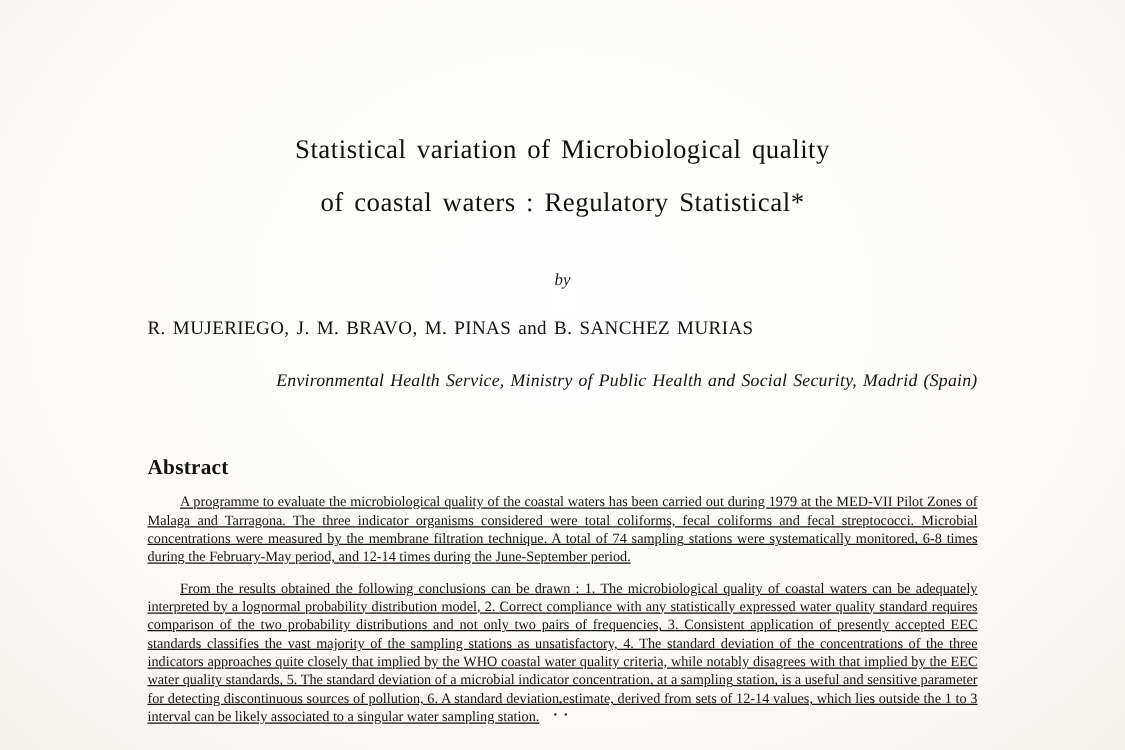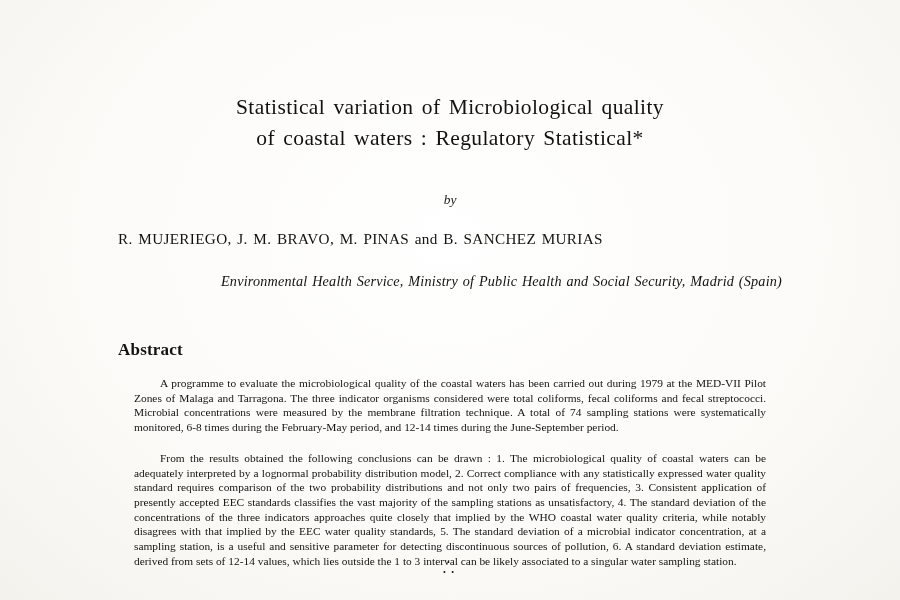--- a/index.html
+++ b/index.html
@@ -31,20 +31,21 @@
     text-align: center;
     font-size: 21.5px;
     font-weight: 400;
     line-height: 1.42;
     letter-spacing: 0.4px;
     color: #131210;
     word-spacing: 2.5px;
   }
   .title .line {
     display: block;
+    margin-top: 12px;
   }
   .byline-by {
     margin-top: 39px;
     text-align: center;
     font-style: italic;
     font-size: 13.5px;
     color: #1a1916;
   }
   .authors {
     margin-top: 22px;
@@ -72,21 +73,22 @@
     color: #131210;
   }
   .abstract-body {
     margin-top: 11px;
     font-size: 11.4px;
     line-height: 1.29;
     text-align: justify;
     color: #141310;
   }
   .abstract-body p {
-    margin: 16px;
+    margin: 0;
+    text-decoration: underline;
   }
   .abstract-body p + p {
     margin-top: 10px;
   }
   .abstract-body .indent {
     display: inline-block;
     width: 26px;
   }
   .dots {
     position: absolute;

